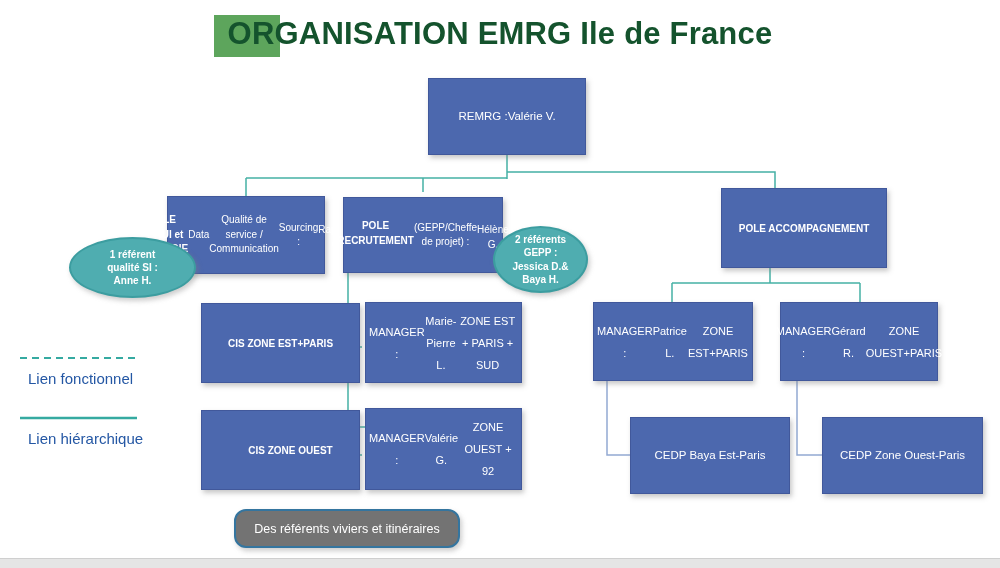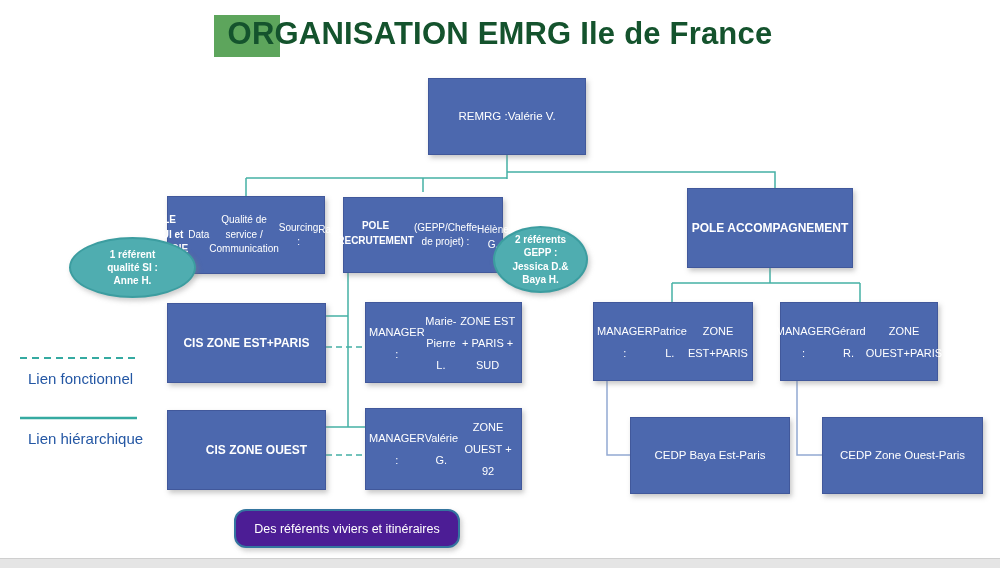--- a/index.html
+++ b/index.html
@@ -18,35 +18,35 @@
   
   .box{
     position:absolute;z-index:4;background:#4c68ae;border:1px solid #41589b;
     color:#ffffff;display:flex;flex-direction:row;justify-content:center;align-items:center;
     text-align:center;font-size:11px;line-height:1.5;
     box-shadow:2px 3px 5px rgba(130,130,130,.45);
     box-sizing:border-box;padding:2px 3px;
   }
   .box .bt{font-weight:bold;}
   .mgr .ln{line-height:2.0;}
-  .single{font-weight:bold;font-size:12px;}
+  .single{font-weight:bold;font-size:10px;margin-left:34px;}
   .single-reg{font-weight:normal;font-size:11.5px;}
   .small{font-size:10px;line-height:1.45;}
   .name-gap{margin-top:5px;}
   .wide{line-height:2.05;font-size:11.5px;}
   
   .ellipse{
     position:absolute;z-index:5;background:#4fadb0;border:2px solid #3c9da0;border-radius:50%;
     color:#fff;font-weight:bold;font-size:10px;line-height:1.32;
     display:flex;flex-direction:column;justify-content:center;align-items:center;text-align:center;
     box-shadow:2px 3px 5px rgba(130,130,130,.4);box-sizing:border-box;
   }
   
   .pill{
-    position:absolute;z-index:4;background:#4c1d95;border:2px solid #34759f;border-radius:12px;
+    position:absolute;z-index:4;background:#737373;border:2px solid #34759f;border-radius:12px;
     color:#fff;font-size:12.5px;display:flex;justify-content:center;align-items:center;text-align:center;
     box-shadow:2px 3px 5px rgba(130,130,130,.4);box-sizing:border-box;
   }
   
   .legend-label{position:absolute;z-index:4;color:#2457a4;font-size:15px;}
   
   #bottom-strip{position:absolute;left:0;top:558px;width:1000px;height:10px;background:#e5e5e5;border-top:1px solid #cfcfcf;z-index:6;}
 </style>
 </head>
 <body>

